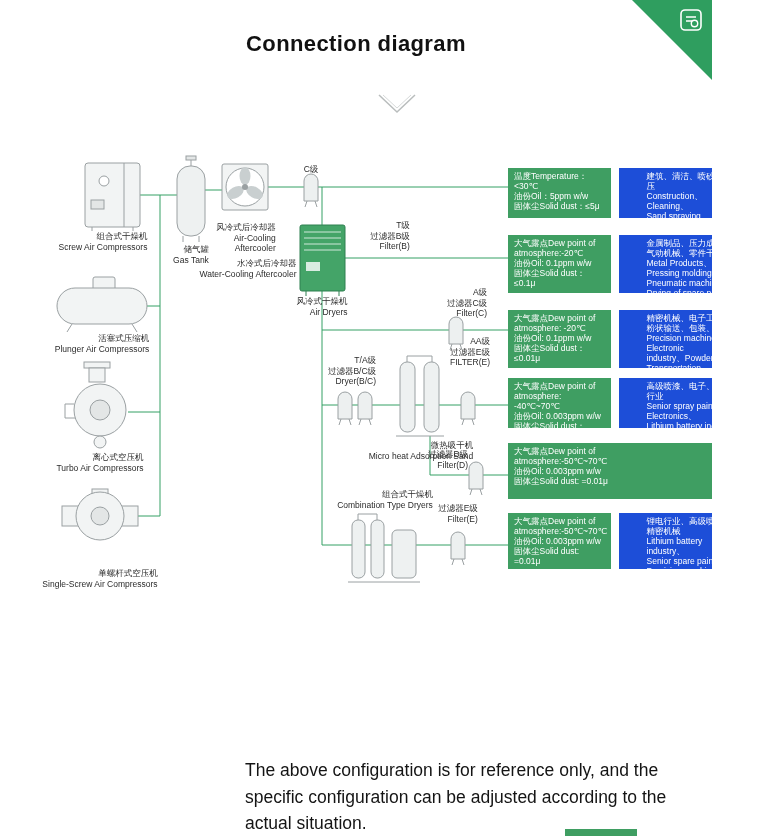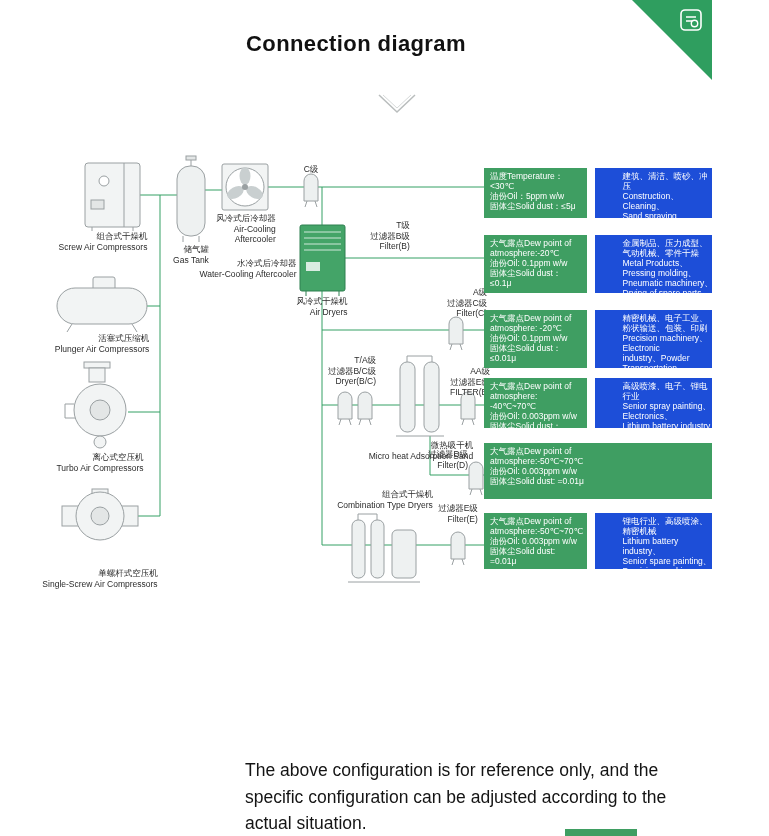--- a/index.html
+++ b/index.html
@@ -7,21 +7,21 @@
         font-family:"Liberation Sans","DejaVu Sans",sans-serif;}
   .page-title{position:absolute;left:0;right:0;top:31px;text-align:center;margin:0;
         font-size:22px;font-weight:800;letter-spacing:.4px;color:#111;}
   .corner-triangle{position:absolute;top:0;right:0;width:0;height:0;
         border-top:80px solid #2f9e5f;border-left:80px solid transparent;}
   .corner-badge{position:absolute;top:7px;right:8px;}
   .chevron{position:absolute;left:0;top:0;}
   .diagram-svg{position:absolute;left:0;top:0;pointer-events:none;}
   .lbl{position:absolute;transform:translateX(-50%);text-align:right;
        font-size:8.5px;line-height:10.5px;color:#2b2b2b;white-space:pre-line;}
-  .spec-box{position:absolute;left:484px;width:235px;display:flex;gap:8px;}
+  .spec-box{position:absolute;left:508px;width:235px;display:flex;gap:8px;}
   .spec-cell{flex:1;color:#fff;font-size:8.5px;line-height:10px;padding:3px 6px;
        white-space:pre-line;overflow:hidden;box-sizing:border-box;}
   .spec-cell.left{background:#3f9e62;}
   .spec-cell.right{background:#1d4ed8;padding-left:28px;}
   .footer-note{position:absolute;left:245px;top:757px;width:530px;
        font-size:17.5px;line-height:26.5px;color:#141414;white-space:pre-line;}
   .bottom-green-bar{position:absolute;left:565px;top:829px;width:72px;height:7px;background:#3f9e62;}
 </style>
 </head>
 <body>
@@ -142,38 +142,38 @@
   <div class="lbl" style="left:103px;top:231px">组合式干燥机
 Screw Air Compressors</div>
   <div class="lbl" style="left:102px;top:333px">活塞式压缩机
 Plunger Air Compressors</div>
   <div class="lbl" style="left:100px;top:452px">离心式空压机
 Turbo Air Compressors</div>
   <div class="lbl" style="left:100px;top:568px">单螺杆式空压机
 Single-Screw Air Compressors</div>
   <div class="lbl" style="left:191px;top:244px">储气罐
 Gas Tank</div>
-  <div class="lbl" style="left:246px;top:213px">风冷式后冷却器
+  <div class="lbl" style="left:246px;top:222px">风冷式后冷却器
 Air-Cooling
 Aftercooler</div>
   <div class="lbl" style="left:248px;top:258px">水冷式后冷却器
 Water-Cooling Aftercooler</div>
   <div class="lbl" style="left:311px;top:164px">C级</div>
   <div class="lbl" style="left:322px;top:296px">风冷式干燥机
 Air Dryers</div>
   <div class="lbl" style="left:390px;top:220px">T级
 过滤器B级
 Filter(B)</div>
   <div class="lbl" style="left:467px;top:287px">A级
 过滤器C级
 Filter(C)</div>
   <div class="lbl" style="left:352px;top:355px">T/A级
 过滤器B/C级
 Dryer(B/C)</div>
-  <div class="lbl" style="left:470px;top:366px">AA级
+  <div class="lbl" style="left:470px;top:336px">AA级
 过滤器E级
 FILTER(E)</div>
   <div class="lbl" style="left:421px;top:440px">微热吸干机
 Micro heat Adsorption Sand</div>
   <div class="lbl" style="left:448px;top:449px">过滤器D级
 Filter(D)</div>
   <div class="lbl" style="left:385px;top:489px">组合式干燥机
 Combination Type Dryers</div>
   <div class="lbl" style="left:458px;top:503px">过滤器E级
 Filter(E)</div>

